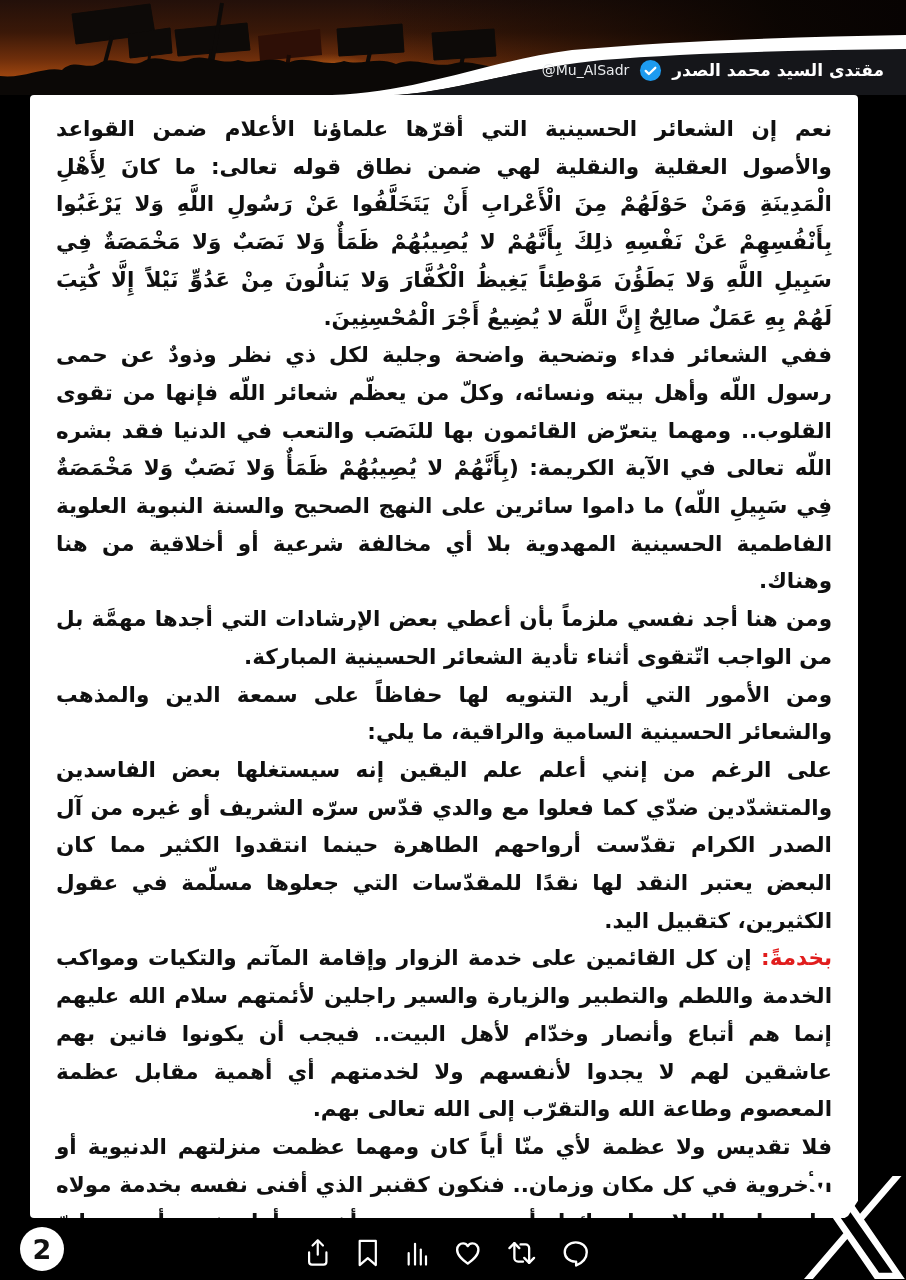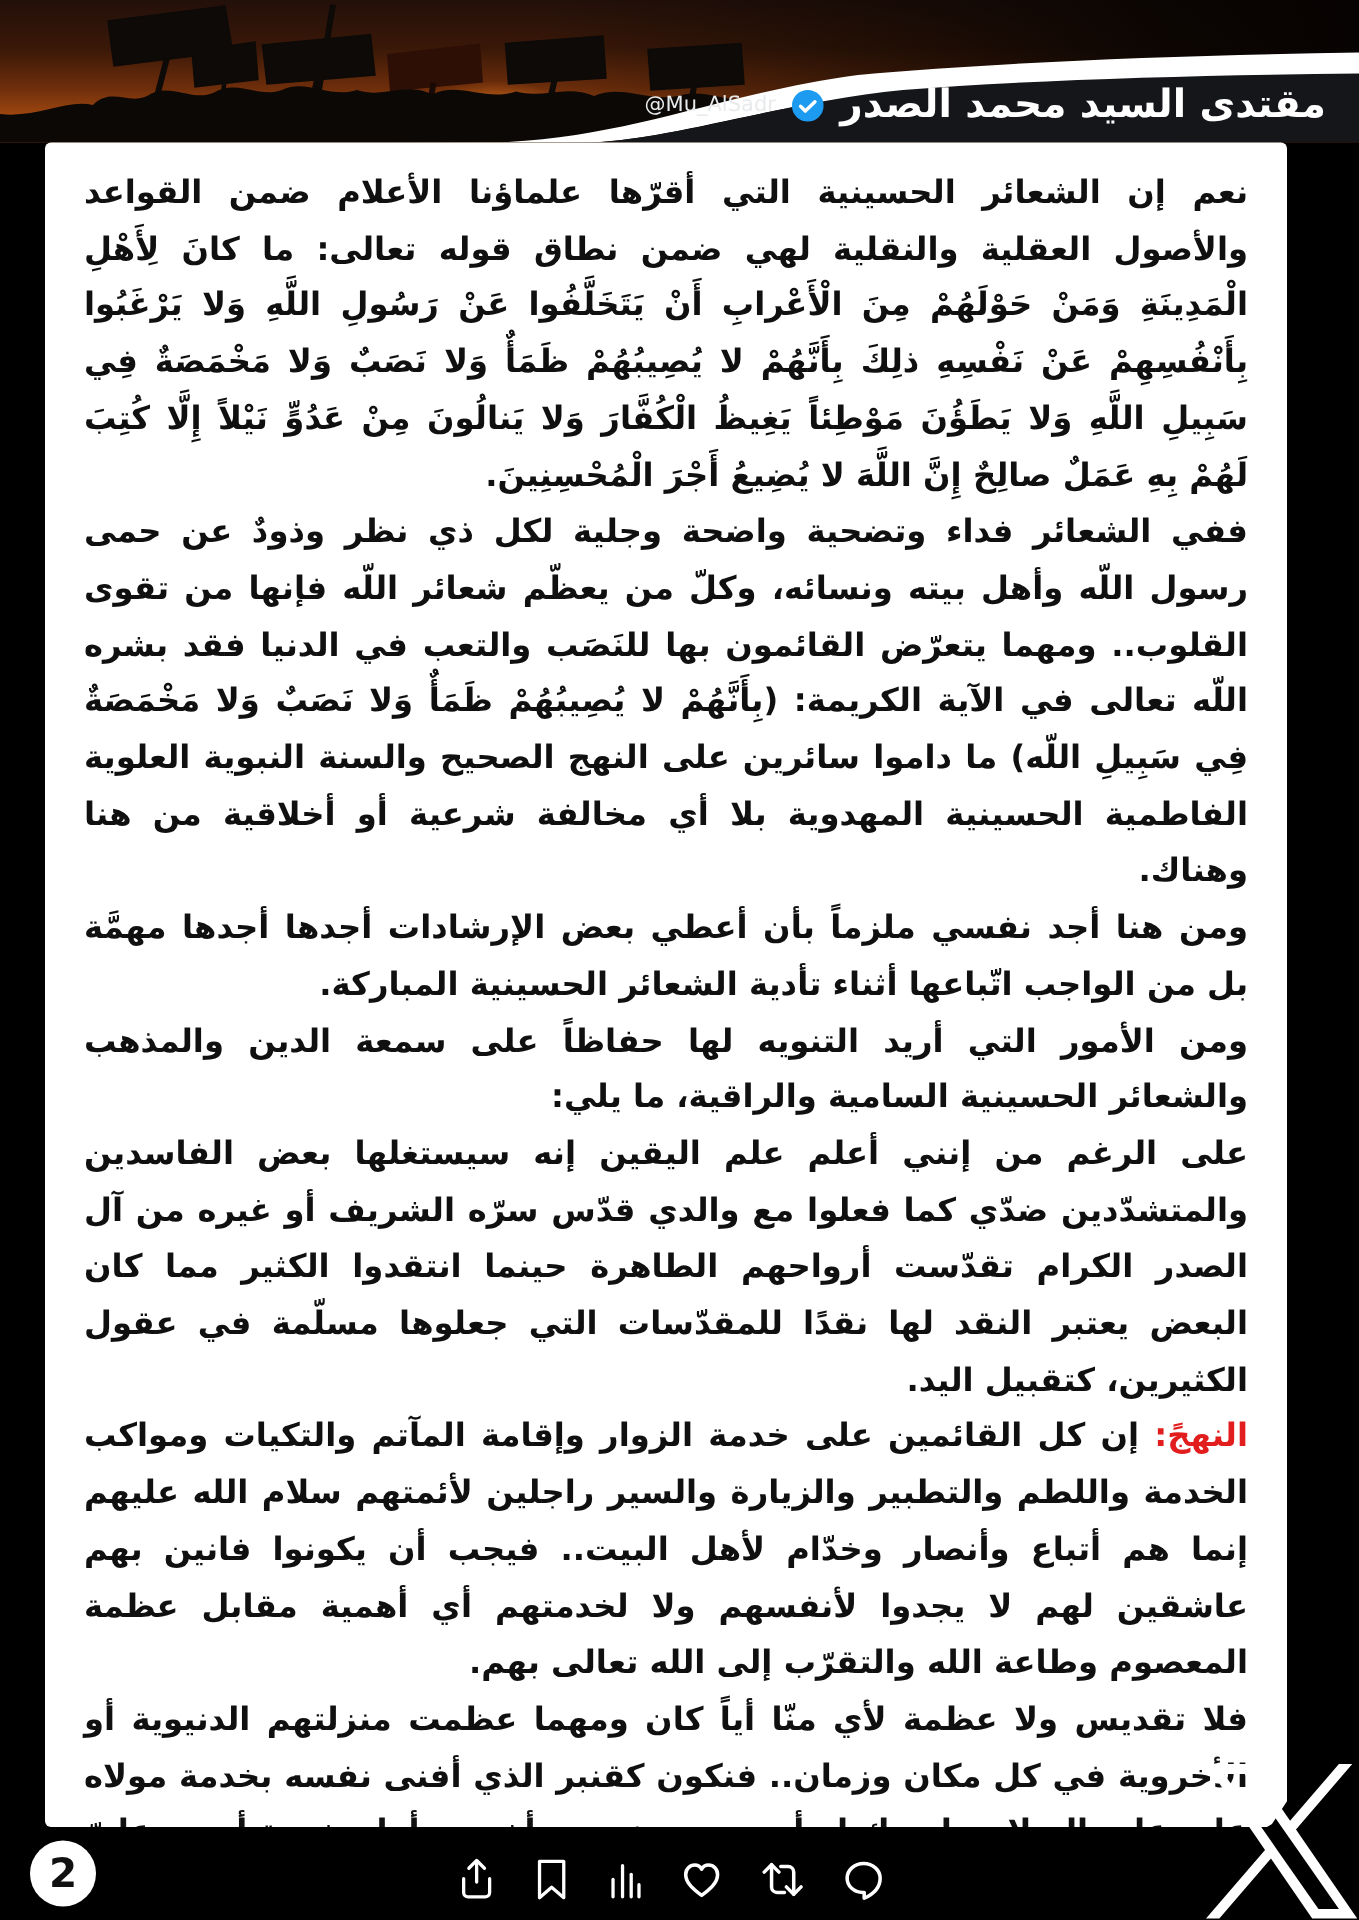--- a/index.html
+++ b/index.html
@@ -16,21 +16,21 @@
       linear-gradient(to right, rgba(0,0,0,0) 40%, rgba(12,6,3,.55) 66%, rgba(8,4,2,.92) 86%, #070302 100%),
       linear-gradient(to bottom, #23100a 0%, #3a1808 34%, #6e2e0b 62%, #a64a10 84%, #c55d13 100%);
   }
   .silhouettes{position:absolute;inset:0;}
   
   .banner-svg{position:absolute;top:0;left:0;}
   .banner-content{
     position:absolute;top:50px;right:22px;height:40px;
     display:flex;flex-direction:row;align-items:center;gap:10px;direction:rtl;z-index:3;
   }
-  .display-name{color:#fff;font-size:26px;font-weight:700;letter-spacing:.2px;}
+  .display-name{color:#fff;font-size:17px;font-weight:700;letter-spacing:.2px;}
   .handle{color:#e8eaec;font-size:14px;direction:ltr;}
   
   .card{
     position:absolute;left:30px;top:95px;width:828px;height:1123px;
     background:#fff;border-radius:4px;box-sizing:border-box;
     padding:15px 26px 28px 26px;overflow:hidden;z-index:2;
   }
   .doc{direction:rtl;text-align:justify;color:#101010;}
   .para{margin:0;font-size:21.5px;font-weight:700;line-height:37.7px;}
   .lead{color:#e11d1d;font-weight:700;}
@@ -88,24 +88,24 @@
       <path d="M7 12.4 l3.3 3.3 L17 9.2" fill="none" stroke="#fff" stroke-width="2.4" stroke-linecap="round" stroke-linejoin="round"></path>
     </svg>
     <span class="handle">@Mu_AlSadr</span>
   </div>
 </div>
 
 <div class="card">
   <div class="doc">
       <p class="para">نعم إن الشعائر الحسينية التي أقرّها علماؤنا الأعلام ضمن القواعد والأصول العقلية والنقلية لهي ضمن نطاق قوله تعالى: ما كانَ لِأَهْلِ الْمَدِينَةِ وَمَنْ حَوْلَهُمْ مِنَ الْأَعْرابِ أَنْ يَتَخَلَّفُوا عَنْ رَسُولِ اللَّهِ وَلا يَرْغَبُوا بِأَنْفُسِهِمْ عَنْ نَفْسِهِ ذلِكَ بِأَنَّهُمْ لا يُصِيبُهُمْ ظَمَأٌ وَلا نَصَبٌ وَلا مَخْمَصَةٌ فِي سَبِيلِ اللَّهِ وَلا يَطَؤُنَ مَوْطِئاً يَغِيظُ الْكُفَّارَ وَلا يَنالُونَ مِنْ عَدُوٍّ نَيْلاً إِلَّا كُتِبَ لَهُمْ بِهِ عَمَلٌ صالِحٌ إِنَّ اللَّهَ لا يُضِيعُ أَجْرَ الْمُحْسِنِينَ.</p>
       <p class="para">ففي الشعائر فداء وتضحية واضحة وجلية لكل ذي نظر وذودٌ عن حمى رسول اللّه وأهل بيته ونسائه، وكلّ من يعظّم شعائر اللّه فإنها من تقوى القلوب.. ومهما يتعرّض القائمون بها للنَصَب والتعب في الدنيا فقد بشره اللّه تعالى في الآية الكريمة: (بِأَنَّهُمْ لا يُصِيبُهُمْ ظَمَأٌ وَلا نَصَبٌ وَلا مَخْمَصَةٌ فِي سَبِيلِ اللّه) ما داموا سائرين على النهج الصحيح والسنة النبوية العلوية الفاطمية الحسينية المهدوية بلا أي مخالفة شرعية أو أخلاقية من هنا وهناك.</p>
-      <p class="para">ومن هنا أجد نفسي ملزماً بأن أعطي بعض الإرشادات أجدها أجدها مهمَّة بل من الواجب اتّباعها أثناء تأدية الشعائر الحسينية المباركة.</p>
+      <p class="para">ومن هنا أجد نفسي ملزماً بأن أعطي بعض الإرشادات التي أجدها مهمَّة بل من الواجب اتّتقوى أثناء تأدية الشعائر الحسينية المباركة.</p>
       <p class="para">ومن الأمور التي أريد التنويه لها حفاظاً على سمعة الدين والمذهب والشعائر الحسينية السامية والراقية، ما يلي:</p>
       <p class="para">على الرغم من إنني أعلم علم اليقين إنه سيستغلها بعض الفاسدين والمتشدّدين ضدّي كما فعلوا مع والدي قدّس سرّه الشريف أو غيره من آل الصدر الكرام تقدّست أرواحهم الطاهرة حينما انتقدوا الكثير مما كان البعض يعتبر النقد لها نقدًا للمقدّسات التي جعلوها مسلّمة في عقول الكثيرين، كتقبيل اليد.</p>
-      <p class="para"><span class="lead">النهجً: </span>إن كل القائمين على خدمة الزوار وإقامة المآتم والتكيات ومواكب الخدمة واللطم والتطبير والزيارة والسير راجلين لأئمتهم سلام الله عليهم إنما هم أتباع وأنصار وخدّام لأهل البيت.. فيجب أن يكونوا فانين بهم عاشقين لهم لا يجدوا لأنفسهم ولا لخدمتهم أي أهمية مقابل عظمة المعصوم وطاعة الله والتقرّب إلى الله تعالى بهم.</p>
+      <p class="para"><span class="lead">بخدمةً: </span>إن كل القائمين على خدمة الزوار وإقامة المآتم والتكيات ومواكب الخدمة واللطم والتطبير والزيارة والسير راجلين لأئمتهم سلام الله عليهم إنما هم أتباع وأنصار وخدّام لأهل البيت.. فيجب أن يكونوا فانين بهم عاشقين لهم لا يجدوا لأنفسهم ولا لخدمتهم أي أهمية مقابل عظمة المعصوم وطاعة الله والتقرّب إلى الله تعالى بهم.</p>
       <p class="para">فلا تقديس ولا عظمة لأي منّا أياً كان ومهما عظمت منزلتهم الدنيوية أو الأخروية في كل مكان وزمان.. فنكون كقنبر الذي أفنى نفسه بخدمة مولاه علي عليه السلام ولم يك له أي وجود دنيوي وأخروي أمام خدمة أميره عليّ عليه السلام.</p>
     </div>
 </div>
 
 <div class="page-badge">
   <span>2</span>
 </div>
 
 <div class="actions">
   <svg width="28" height="30" viewBox="0 0 24 26" fill="none" stroke="#fff" stroke-width="1.9" stroke-linecap="round" stroke-linejoin="round">

